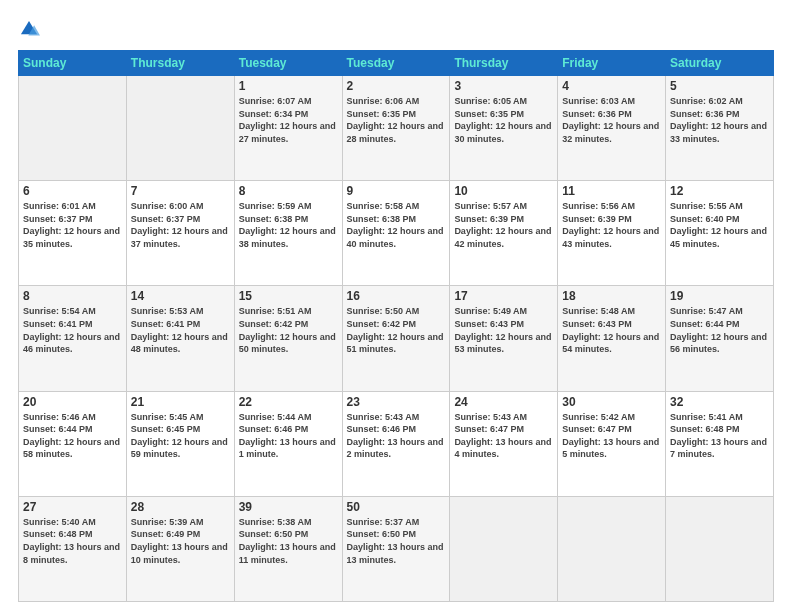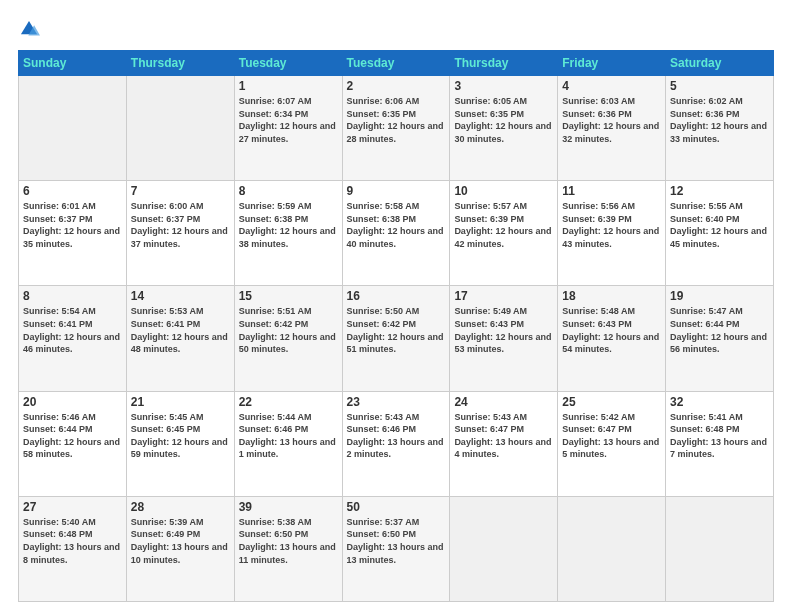--- a/index.html
+++ b/index.html
@@ -232,21 +232,21 @@
           </td>
           <td>
             <span class="day-num">23</span>
             <div class="day-info">Sunrise: 5:43 AM<br>Sunset: 6:46 PM<br>Daylight: 13 hours and 2 minutes.</div>
           </td>
           <td>
             <span class="day-num">24</span>
             <div class="day-info">Sunrise: 5:43 AM<br>Sunset: 6:47 PM<br>Daylight: 13 hours and 4 minutes.</div>
           </td>
           <td>
-            <span class="day-num">25</span>
+            <span class="day-num">30</span>
             <div class="day-info">Sunrise: 5:42 AM<br>Sunset: 6:47 PM<br>Daylight: 13 hours and 5 minutes.</div>
           </td>
           <td>
             <span class="day-num">32</span>
             <div class="day-info">Sunrise: 5:41 AM<br>Sunset: 6:48 PM<br>Daylight: 13 hours and 7 minutes.</div>
           </td>
         </tr>
         <tr class="row-alt">
           <td>
             <span class="day-num">27</span>

